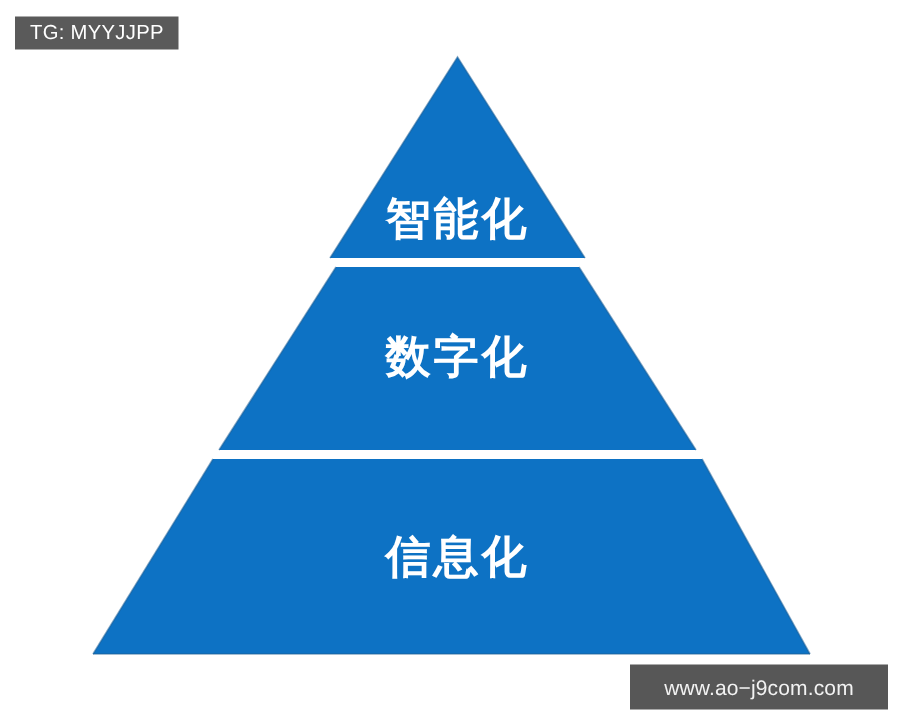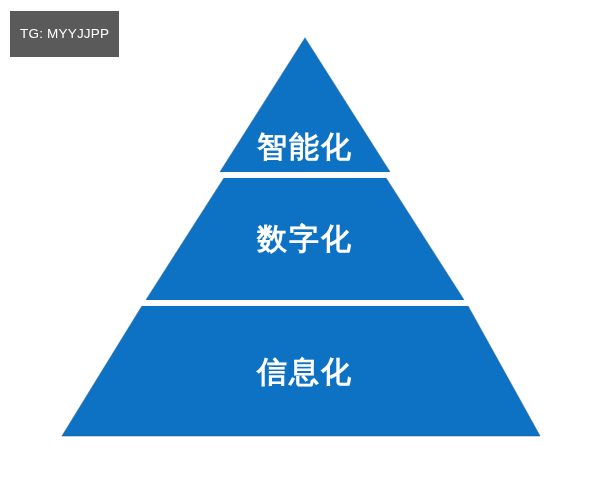--- a/index.html
+++ b/index.html
@@ -19,21 +19,21 @@
     height: 480px;
     background: #ffffff;
   }
 
   
   #tg-badge {
     position: absolute;
     left: 10px;
     top: 11px;
     height: 22px;
-    padding: 12px 10px;
+    padding: 0 10px;
     display: flex;
     align-items: center;
     background: #5a5a5a;
     color: #ffffff;
     font-size: 13.5px;
     line-height: 1;
     letter-spacing: 0.2px;
     white-space: nowrap;
     z-index: 5;
   }
@@ -112,14 +112,17 @@
     <g>
       <polygon class="tier-shape" id="tier-bottom-shape" points="142,306 468,306 540,436 62,436" fill="#0d72c4"></polygon>
       <polyline class="tier-edge" points="142,306 62,436"></polyline>
       <polyline class="tier-edge" points="468,306 540,436"></polyline>
       <polyline class="tier-edge" points="62,436 540,436"></polyline>
       <text class="tier-label" id="tier-bottom-label" x="305" y="373" font-size="30" fill="#ffffff">信息化</text>
     </g>
 
   </svg>
 
+  <div id="watermark" style="background: rgb(87, 87, 87); color: rgb(242, 242, 242);">
+    <span>www.ao−j9com.com</span>
+  </div>
 
 </div>
 
 </body></html>

